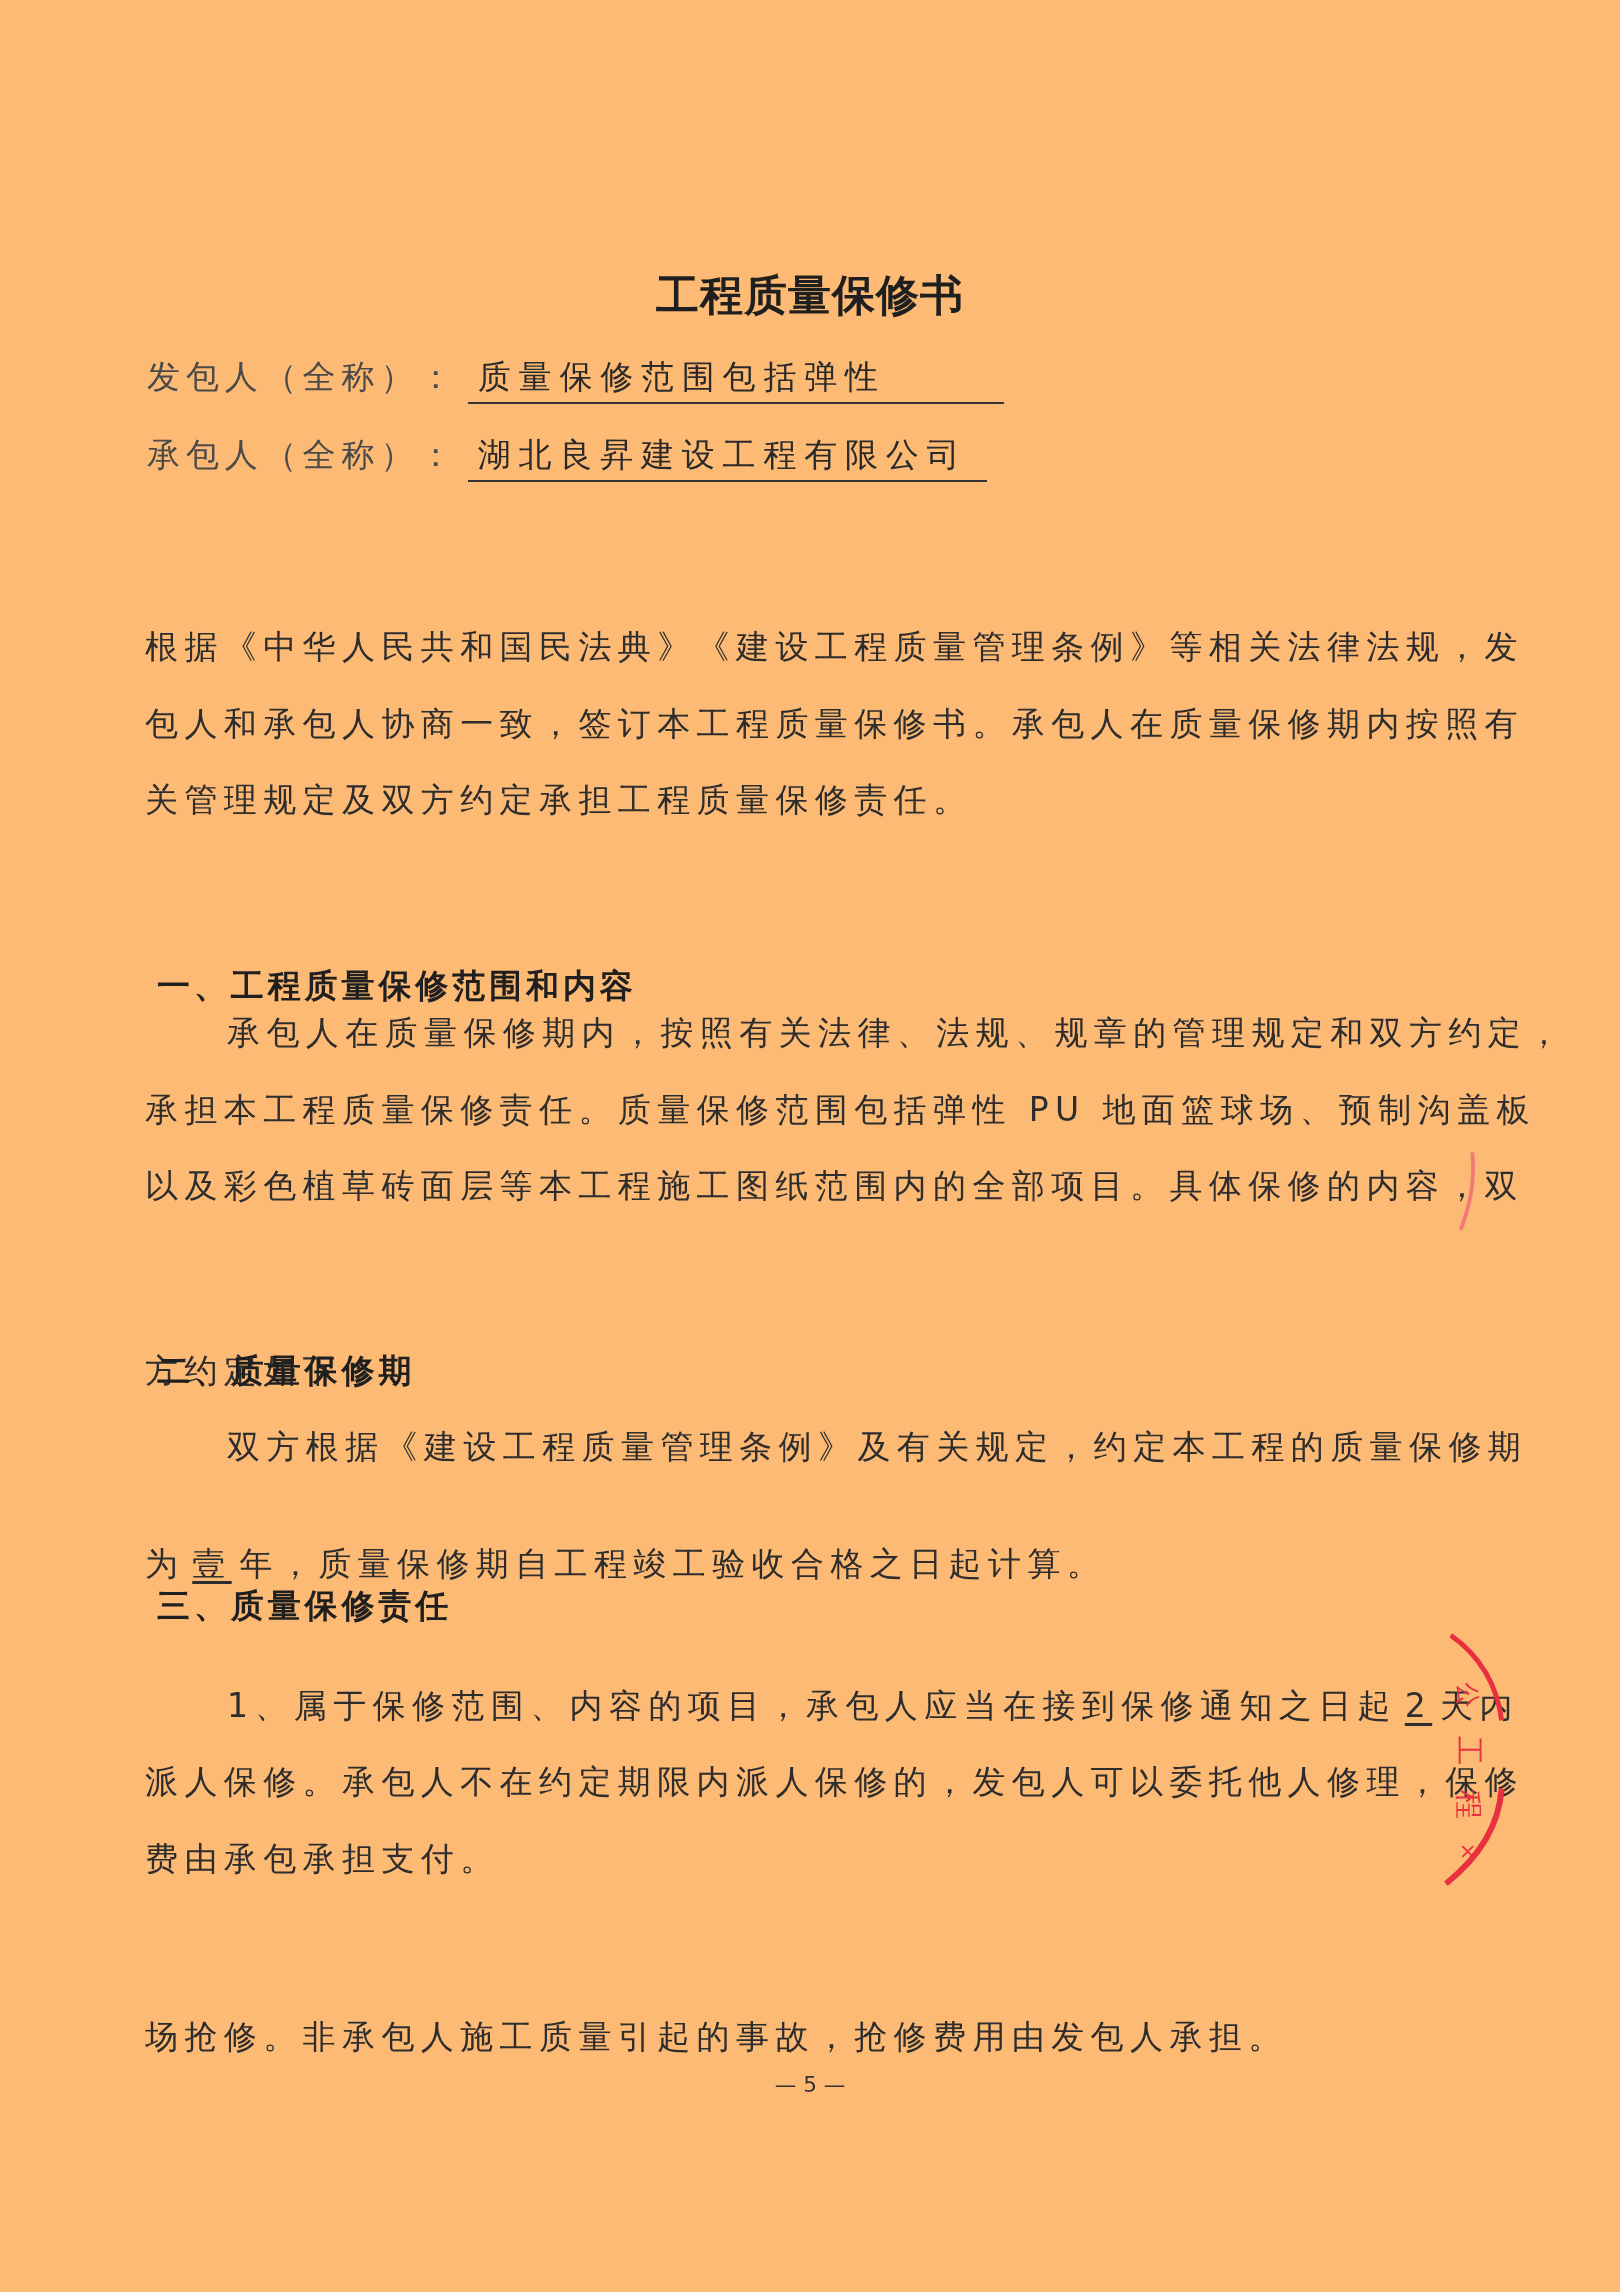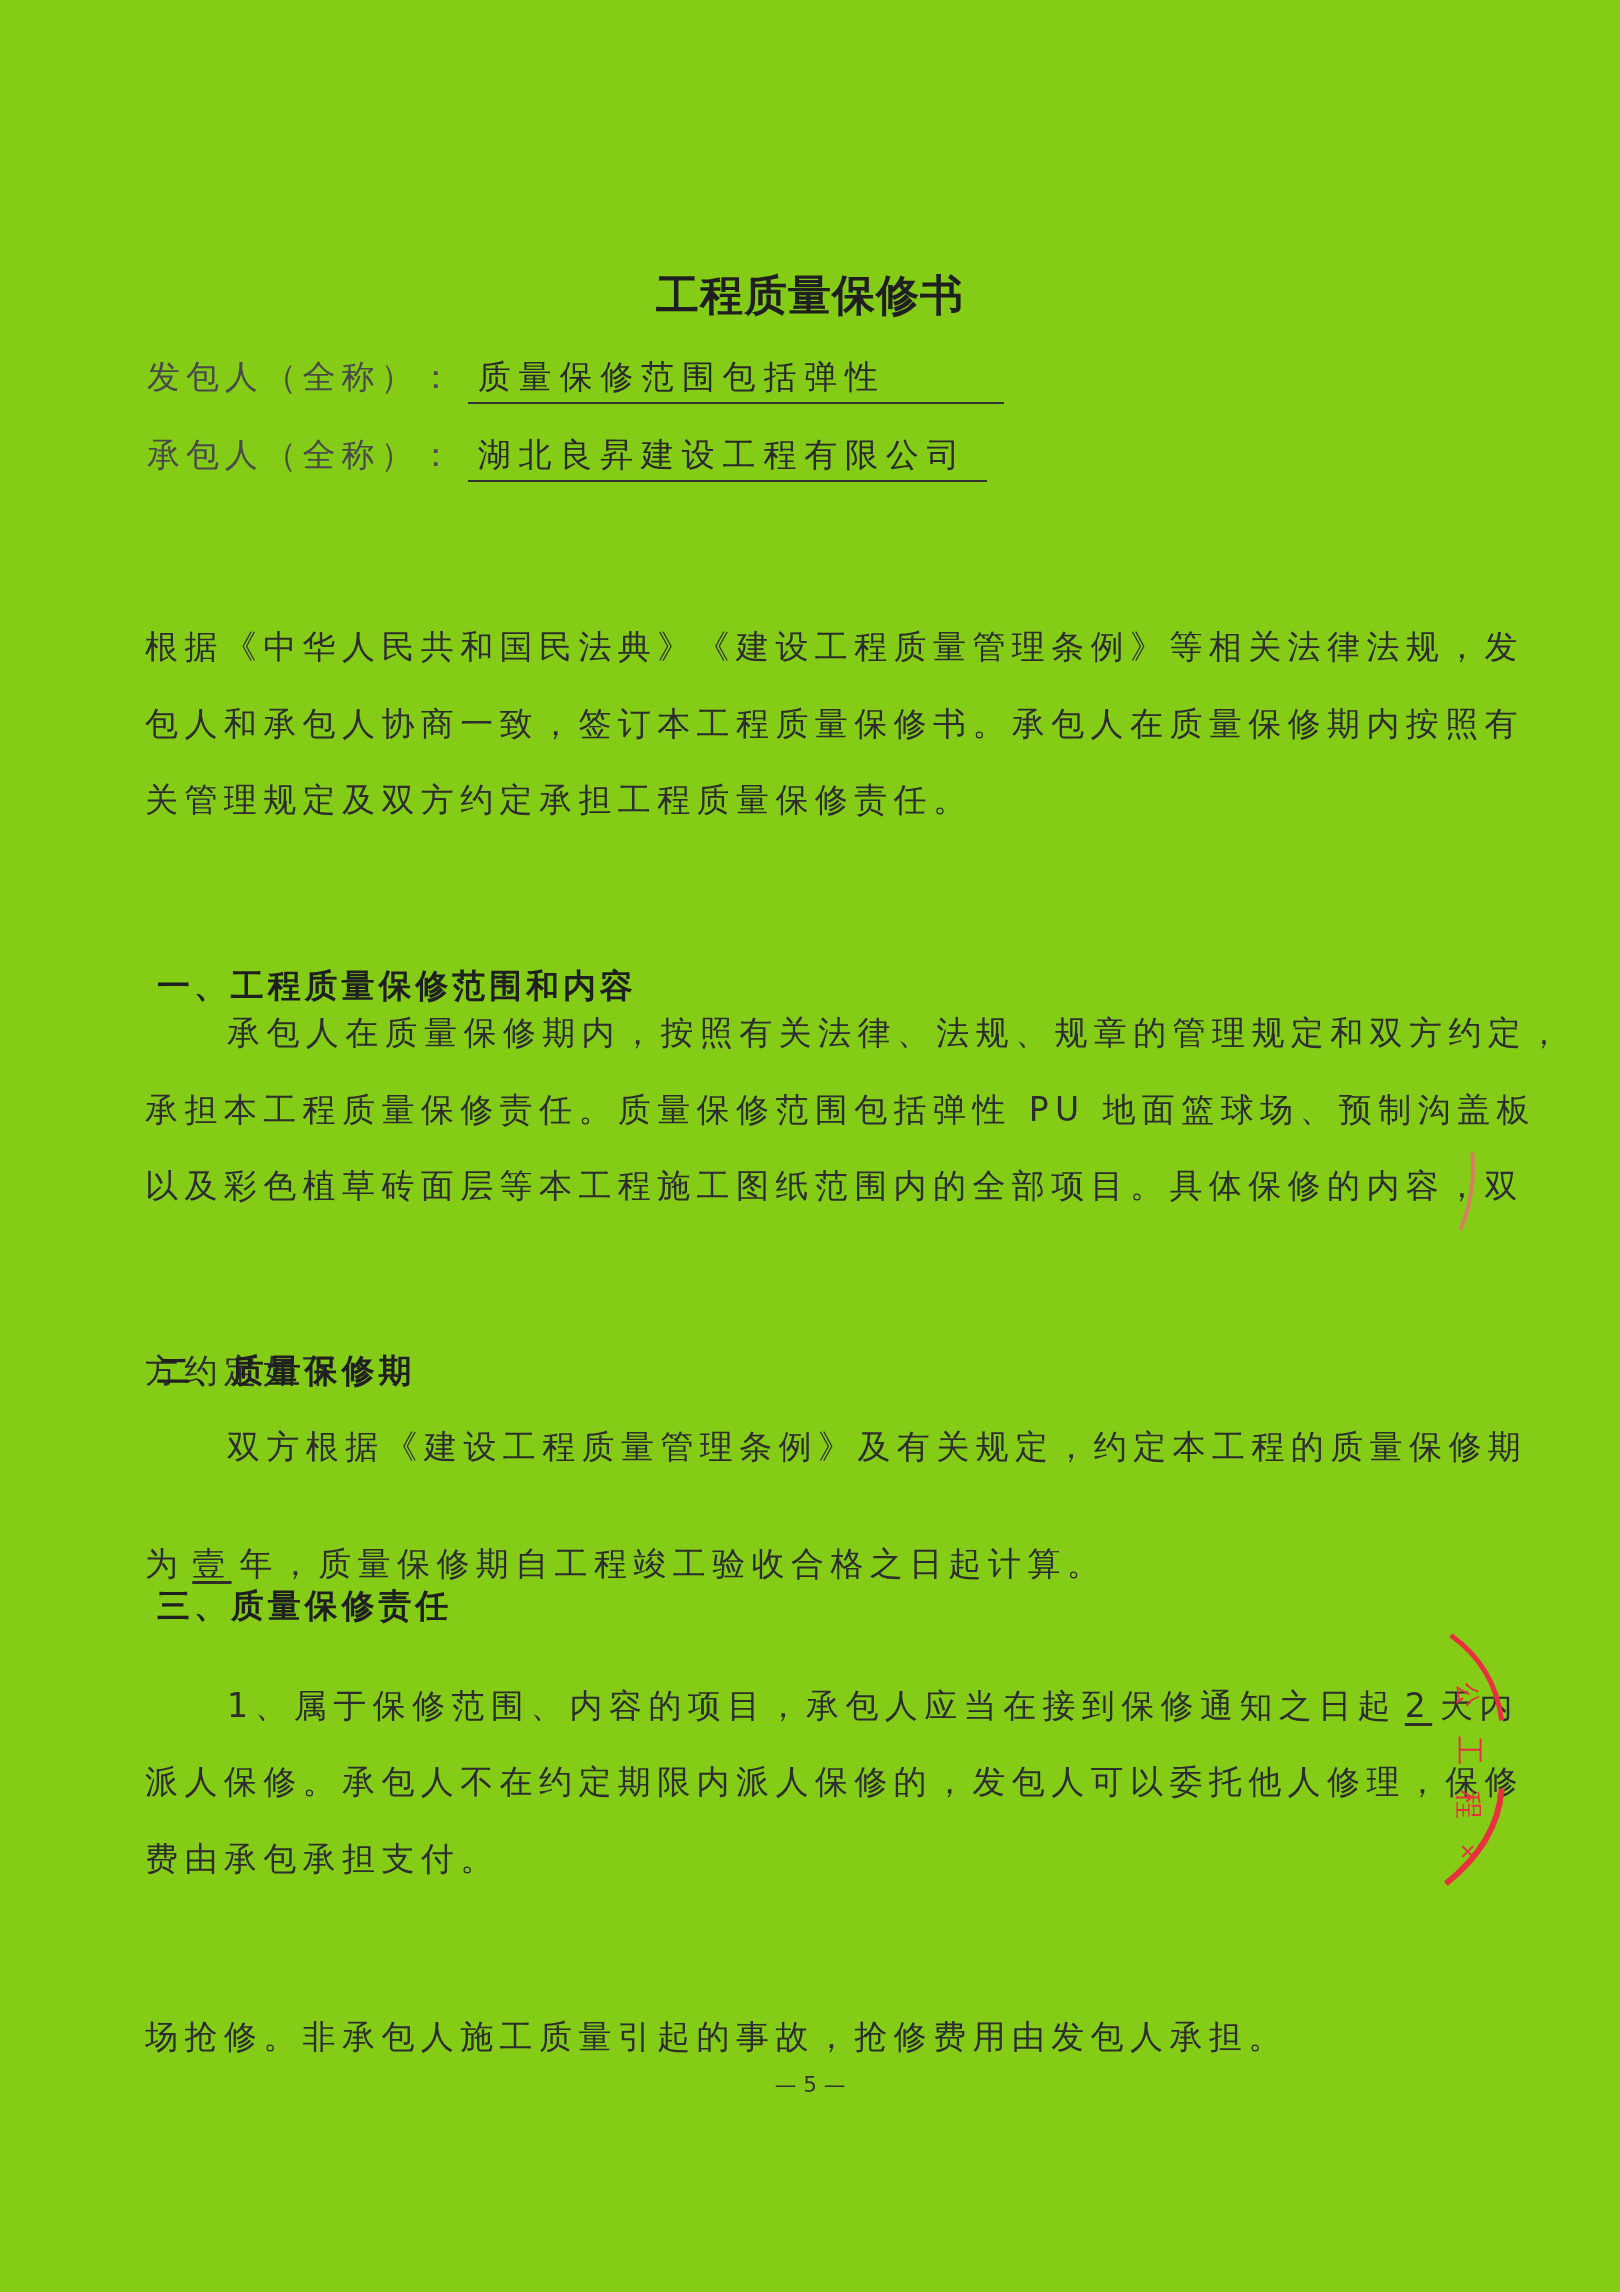--- a/index.html
+++ b/index.html
@@ -1,18 +1,18 @@
 <!DOCTYPE html>
 <html><head>
 <meta charset="utf-8">
 <style>
   html, body { margin: 0; padding: 0; background: #ffffff; }
   body { width: 1620px; height: 2293px; position: relative; overflow: hidden;
          font-family: "DejaVu Sans", "Liberation Sans", sans-serif; color: #2b2b2b; }
-  .page { position: absolute; left: 0; top: 0; width: 1620px; height: 2293px; background: #84cc16; }
+  .page { position: absolute; left: 0; top: 0; width: 1620px; height: 2293px; background: #fdba74; }
   .title { position: absolute; left: 0; width: 1620px; top: 267px; text-align: center;
            font-size: 43px; letter-spacing: 1px; color: #1f1f1f; font-weight: bold; }
   .party { position: absolute; left: 147px; font-size: 33px; color: #4a4a4a; letter-spacing: 5.9px; white-space: nowrap; }
   .party .label { display: inline-block; }
   .party .value { display: inline-block; border-bottom: 2px solid #333; padding: 0 39px 2px 9.8px;
                   color: #2a2a2a; letter-spacing: 7.8px; margin-left: 9.8px; }
   .line { position: absolute; left: 145px; width: 1237px; font-size: 33px; letter-spacing: 6.4px;
           white-space: nowrap; color: #2d2d2d; line-height: 39px; }
   .indent { left: 227px; width: 1155px; }
   .heading { position: absolute; left: 157px; font-size: 33px; font-weight: bold; letter-spacing: 3.9px; color: #1f1f1f; white-space: nowrap; }

